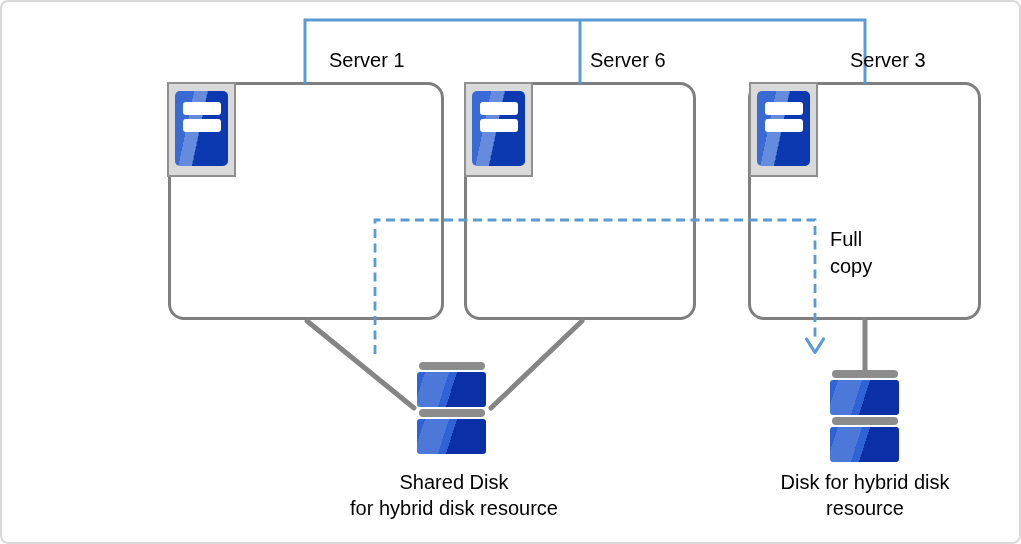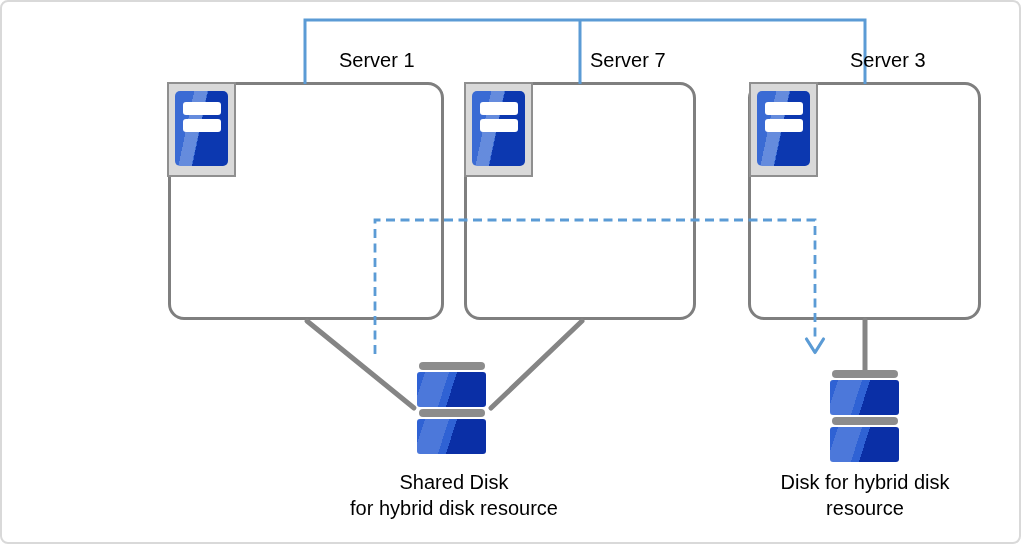--- a/index.html
+++ b/index.html
@@ -97,21 +97,21 @@
   
   .label {
     position: absolute;
     color: #000000;
     font-size: 20px;
     line-height: 20px;
     white-space: nowrap;
     z-index: 4;
   }
   .server-label { top: 48px; }
-  .lbl-s1 { left: 337px; }
+  .lbl-s1 { left: 327px; }
   .lbl-s2 { left: 588px; }
   .lbl-s3 { left: 848px; }
   .full-copy { left: 828px; top: 224px; line-height: 27px; }
   .disk-label {
     text-align: center;
     white-space: normal;
     line-height: 26px;
   }
   .lbl-shared { left: 332px; top: 467px; width: 240px; }
   .lbl-hybrid { left: 763px; top: 467px; width: 200px; }
@@ -164,23 +164,27 @@
     <div class="disk-body"></div>
   </div>
   <div class="disk disk-hybrid">
     <div class="disk-cap"></div>
     <div class="disk-body"></div>
     <div class="disk-cap"></div>
     <div class="disk-body"></div>
   </div>
 
   <div class="label server-label lbl-s1">Server 1</div>
-  <div class="label server-label lbl-s2">Server 7</div>
+  <div class="label server-label lbl-s2">Server 6</div>
   <div class="label server-label lbl-s3">Server 3</div>
 
+  <div class="label full-copy">
+    <div>Full</div>
+    <div>copy</div>
+  </div>
 
   <div class="label disk-label lbl-shared">
     <div>Shared Disk</div>
     <div>for hybrid disk resource</div>
   </div>
 
   <div class="label disk-label lbl-hybrid">Disk for hybrid disk resource</div>
 
 </div>
 

